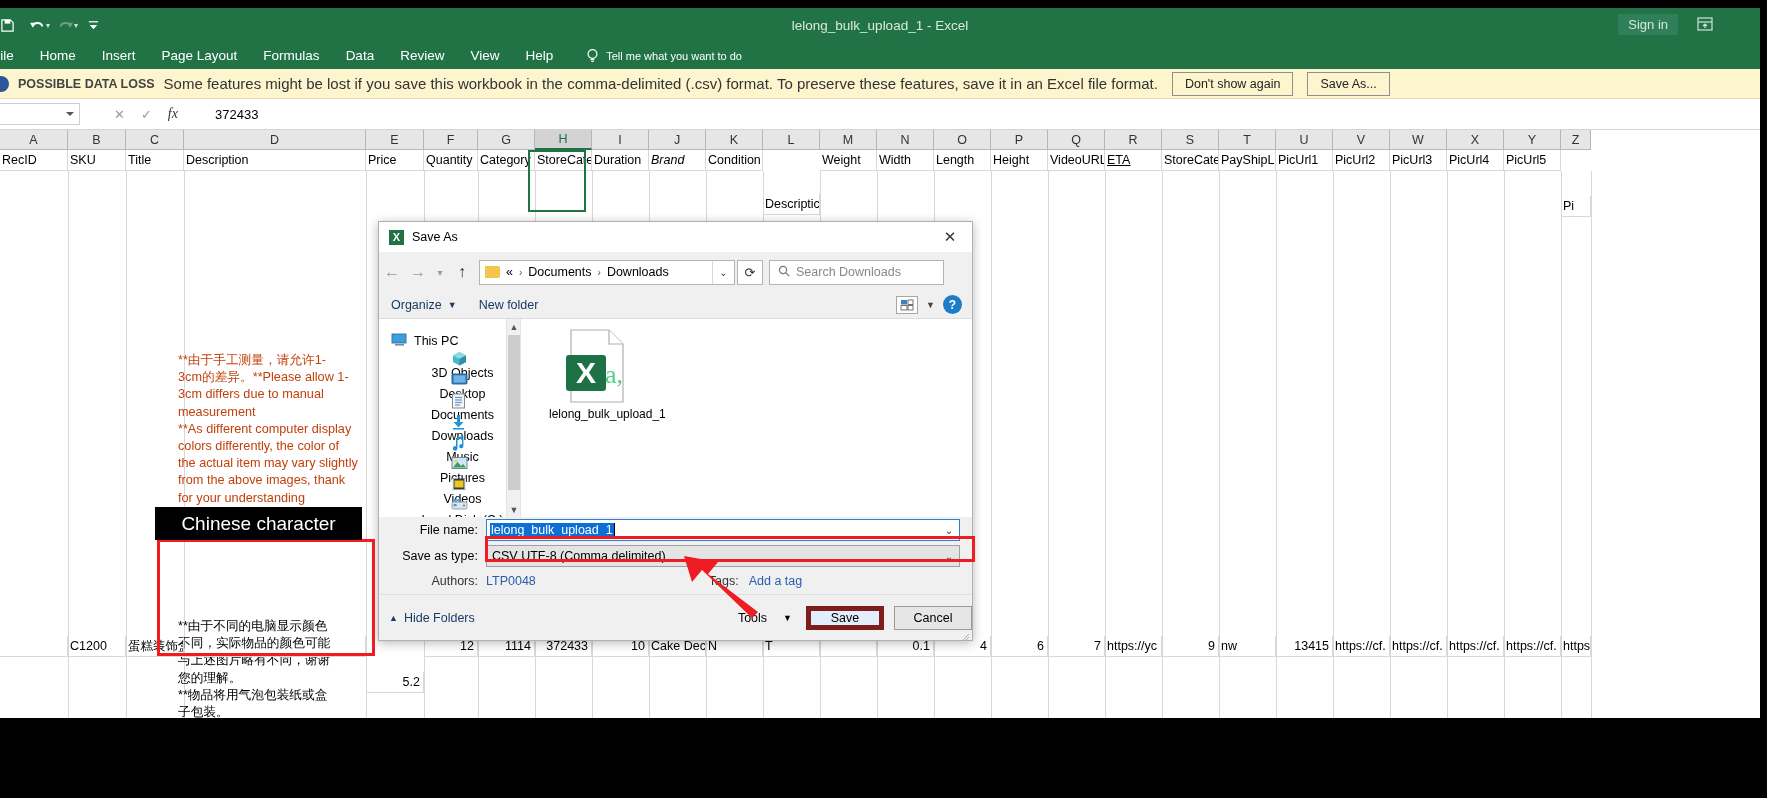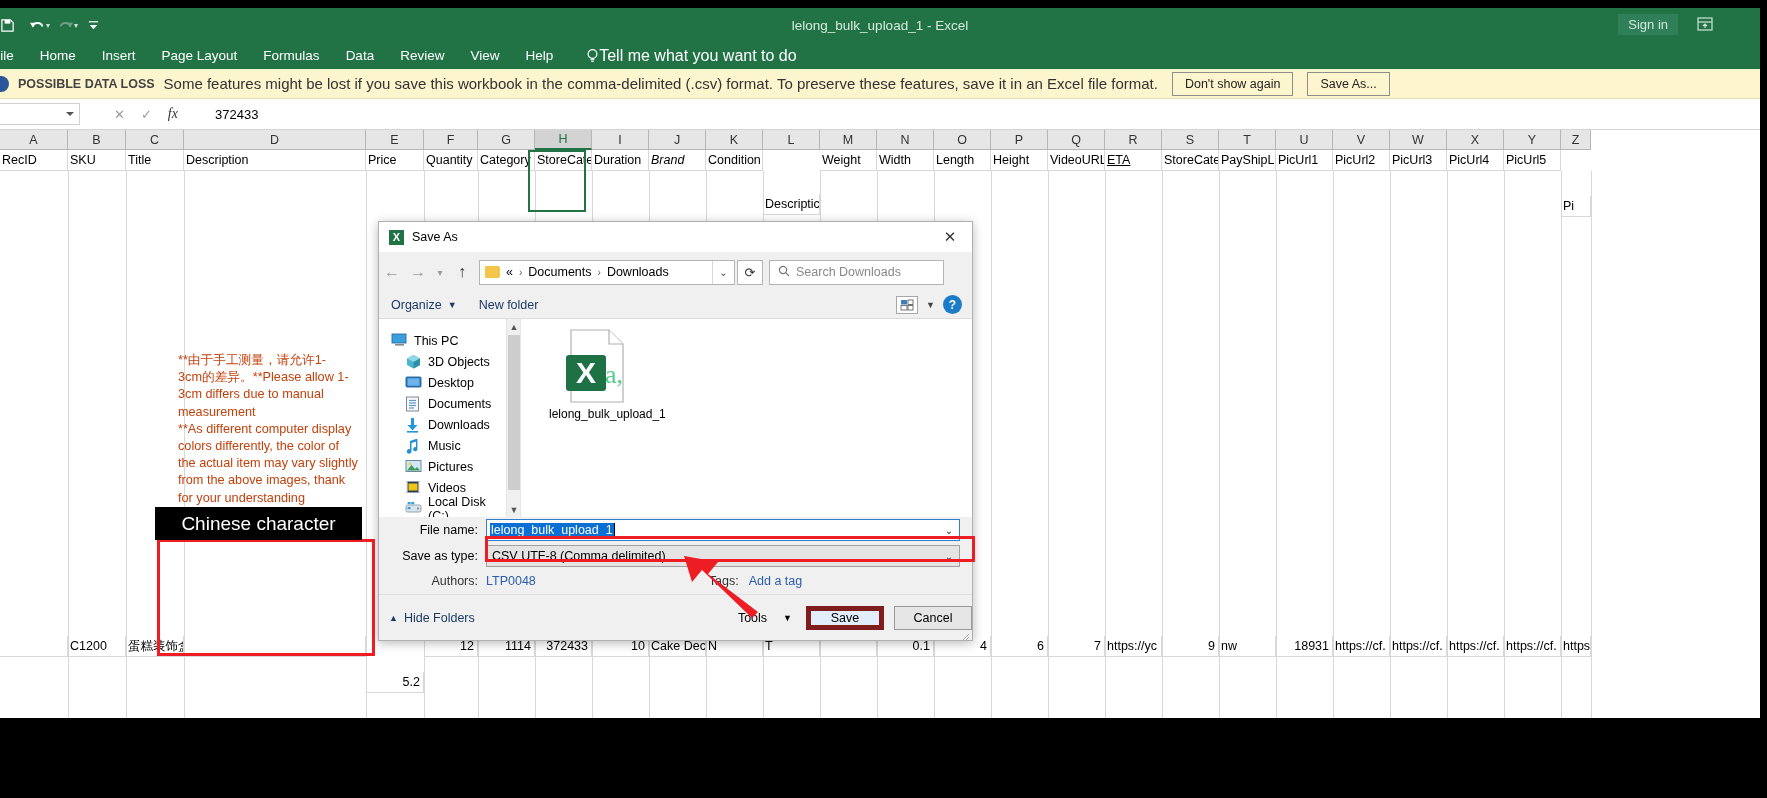--- a/index.html
+++ b/index.html
@@ -70,22 +70,22 @@
     display: flex; align-items: center;
   }
   .rtab {
     color: #ffffff; font-size: 13.5px;
     padding: 0 13px; height: 27px;
     display: flex; align-items: center;
     white-space: nowrap;
   }
   .rtab.file { padding-left: 0; margin-left: -8px; }
   .tellme {
-    display: flex; align-items: center; 
-    color: #ffffff; font-size: 16px;
+    display: flex; align-items: center; gap: 7px;
+    color: #ffffff; font-size: 11px;
     margin-left: 20px;
   }
   .bulb {
     width: 13px; height: 15px;
     position: relative;
   }
 
   
   .warnbar {
     position: absolute; left: 0; top: 61px;
@@ -367,21 +367,21 @@
     width: 127px; height: 198px;
     background: #ffffff;
     padding-top: 11px;
   }
   .navitem {
     height: 21px;
     display: flex; align-items: center;
     font-size: 12.5px; color: #000;
     padding-left: 12px;
   }
-  .navitem.indent { padding-left: 26px; }
+  .navitem.indent { padding-left: 40px; flex-direction: column; }
   .navitem .ic { width: 17px; height: 15px; margin-right: 6px; flex: 0 0 auto; }
   .navscroll {
     width: 14px; height: 198px;
     background: #f0f0f0;
     border-left: 1px solid #e4e4e4;
     position: relative;
   }
   .navscroll .up, .navscroll .dn {
     position: absolute; left: 0; width: 14px; height: 15px;
     display: flex; align-items: center; justify-content: center;
@@ -663,20 +663,28 @@
         <div>measurement</div>
         <div>**As different computer display</div>
         <div>colors differently, the color of</div>
         <div>the actual item may vary slightly</div>
         <div>from the above images, thank</div>
         <div>for your understanding</div>
         <div>**Item will be wrapped with</div>
         <div>bubble wrap or box.</div>
       </div>
 
+      <div class="desc-block2">
+        <div>**由于不同的电脑显示颜色</div>
+        <div>不同，实际物品的颜色可能</div>
+        <div>与上述图片略有不同，谢谢</div>
+        <div>您的理解。</div>
+        <div>**物品将用气泡包装纸或盒</div>
+        <div>子包装。</div>
+      </div>
 
       <div class="datarow" id="datarow" style="top:506px;">
           <div class="cell" style="width: 68px;"></div>
           <div class="cell" style="width: 58px;">C1200</div>
           <div class="cell" style="width: 58px;">蛋糕装饰盒子包装。</div>
           <div class="cell" style="width: 182px;"></div>
           <div class="cell num" style="width: 58px; margin-top: 36px;">5.2</div>
           <div class="cell num" style="width: 54px;">12</div>
           <div class="cell num" style="width: 57px;">1114</div>
           <div class="cell num" style="width: 57px;">372433</div>
@@ -685,21 +693,21 @@
           <div class="cell" style="width: 57px;">N</div>
           <div class="cell" style="width: 57px;">T</div>
           <div class="cell num" style="width: 57px;"></div>
           <div class="cell num" style="width: 57px;">0.1</div>
           <div class="cell num" style="width: 57px;">4</div>
           <div class="cell num" style="width: 57px;">6</div>
           <div class="cell num" style="width: 57px;">7</div>
           <div class="cell" style="width: 57px;">https://yc</div>
           <div class="cell num" style="width: 57px;">9</div>
           <div class="cell" style="width: 57px;">nw</div>
-          <div class="cell num" style="width: 57px;">18931</div>
+          <div class="cell num" style="width: 57px;">13415</div>
           <div class="cell" style="width: 57px;">https://cf.</div>
           <div class="cell" style="width: 57px;">https://cf.</div>
           <div class="cell" style="width: 57px;">https://cf.</div>
           <div class="cell" style="width: 57px;">https://cf.</div>
           <div class="cell" style="width: 30px;">https://cf.ht</div>
         </div>
 
     </div>
 
     <div class="anno-rect"></div>

